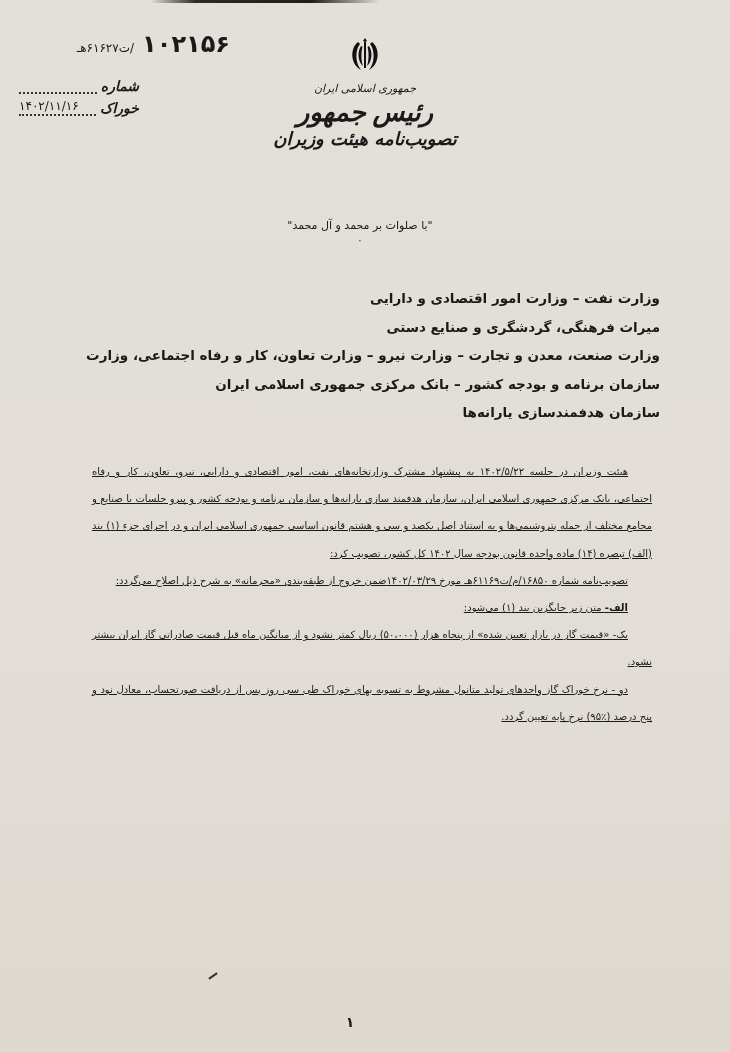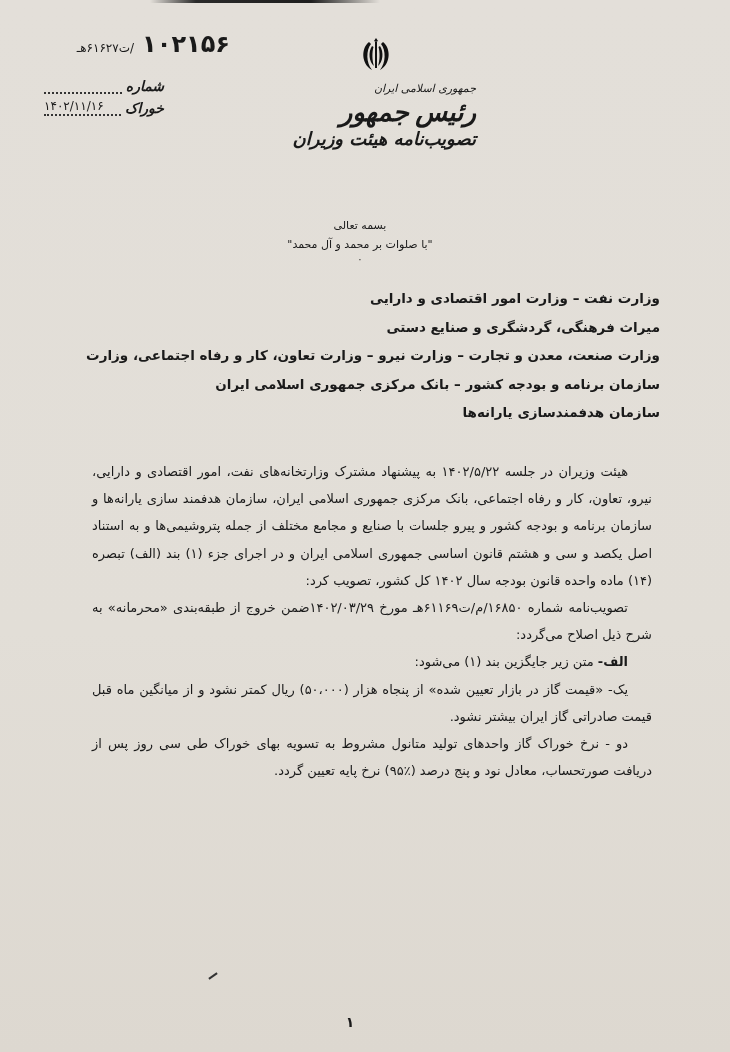--- a/index.html
+++ b/index.html
@@ -21,49 +21,49 @@
   
   .reg-number {
     position:absolute; top:30px; left:30px; width:200px;
     direction:rtl; display:flex; align-items:baseline; gap:8px;
   }
   .reg-number .big {
     font-family:"DejaVu Sans", sans-serif; font-size:24px; font-weight:bold; letter-spacing:2px;
   }
   .reg-number .small { font-size:12px; }
   .reg-fields {
-    position:absolute; top:72px; left:44px; width:120px; direction:rtl;
+    position:absolute; top:72px; left:19px; width:120px; direction:rtl;
   }
   .reg-row { display:flex; align-items:flex-end; gap:4px; height:22px; }
   .reg-row .lbl { font-family:"DejaVu Serif", serif; font-style:italic; font-weight:bold; font-size:14px; }
   .reg-row .val {
     flex:1; border-bottom:2px dotted #333; font-size:12px; text-align:left; padding-bottom:1px; min-height:14px;
   }
   
   .header {
-    position:absolute; top:32px; left:276px; width:200px; text-align:right;
+    position:absolute; top:32px; left:265px; width:200px; text-align:center;
   }
   .emblem { width:44px; height:44px; margin:0 auto 4px; display:block; }
   .h-republic { font-family:"DejaVu Serif", serif; font-style:italic; font-size:11px; margin-top:6px; }
   .h-president { font-family:Liberation Serif, serif; font-style:italic; font-weight:bold; font-size:26px; margin-top:2px; }
   .h-approval { font-family:"DejaVu Serif", serif; font-style:italic; font-weight:bold; font-size:18px; margin-top:0px; }
 
   .invocation {
     position:absolute; top:216px; left:240px; width:240px; text-align:center; direction:rtl;
     font-size:11px; line-height:19px;
   }
   .invocation .dot { font-size:9px; line-height:10px; }
 
   .recipients {
     position:absolute; top:284px; left:80px; width:580px; direction:rtl; text-align:right;
     font-weight:bold; font-size:13.5px; line-height:28.5px;
   }
   .body {
     position:absolute; top:458px; left:92px; width:560px; direction:rtl; text-align:justify;
-    font-size:13px; line-height:27.2px;
+    font-size:10px; line-height:27.2px;text-decoration:underline;
   }
   .body p { margin:0; }
   .indent { text-indent:24px; }
   .sub-head { font-weight:bold; }
   .mark {
     position:absolute; top:975px; left:208px; width:10px; height:2px; background:#333; transform:rotate(-35deg);
   }
   .page-num {
     position:absolute; top:1014px; left:335px; width:30px; text-align:center; font-size:14px; font-weight:bold;
   }
@@ -98,21 +98,20 @@
       <path d="M29 10 C37 16 37 32 26 38 C32 31 32 18 27 12 Z" fill="#111"></path>
       <path d="M18 14 C14 20 15 30 20 34 C18 28 18 20 19.5 15 Z" fill="#111"></path>
       <path d="M26 14 C30 20 29 30 24 34 C26 28 26 20 24.5 15 Z" fill="#111"></path>
     </svg>
     <div class="h-republic">جمهوری اسلامی ایران</div>
     <div class="h-president">رئیس جمهور</div>
     <div class="h-approval">تصویب‌نامه هیئت وزیران</div>
   </div>
 
   <div class="invocation">
-    <div>بسمه تعالی</div>
     <div>"با صلوات بر محمد و آل محمد"</div>
     <div class="dot">۰</div>
   </div>
 
   <div class="recipients">
     <div>وزارت نفت – وزارت امور اقتصادی و دارایی</div>
     <div>میراث فرهنگی، گردشگری و صنایع دستی</div>
     <div>وزارت صنعت، معدن و تجارت – وزارت نیرو – وزارت تعاون، کار و رفاه اجتماعی، وزارت</div>
     <div>سازمان برنامه و بودجه کشور – بانک مرکزی جمهوری اسلامی ایران</div>
     <div>سازمان هدفمندسازی یارانه‌ها</div>

